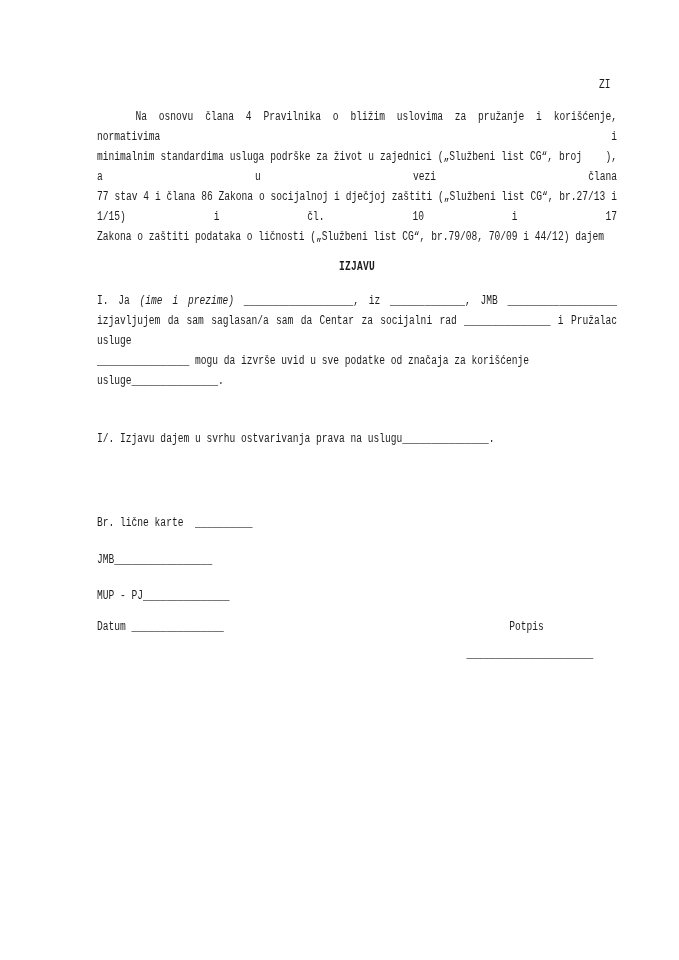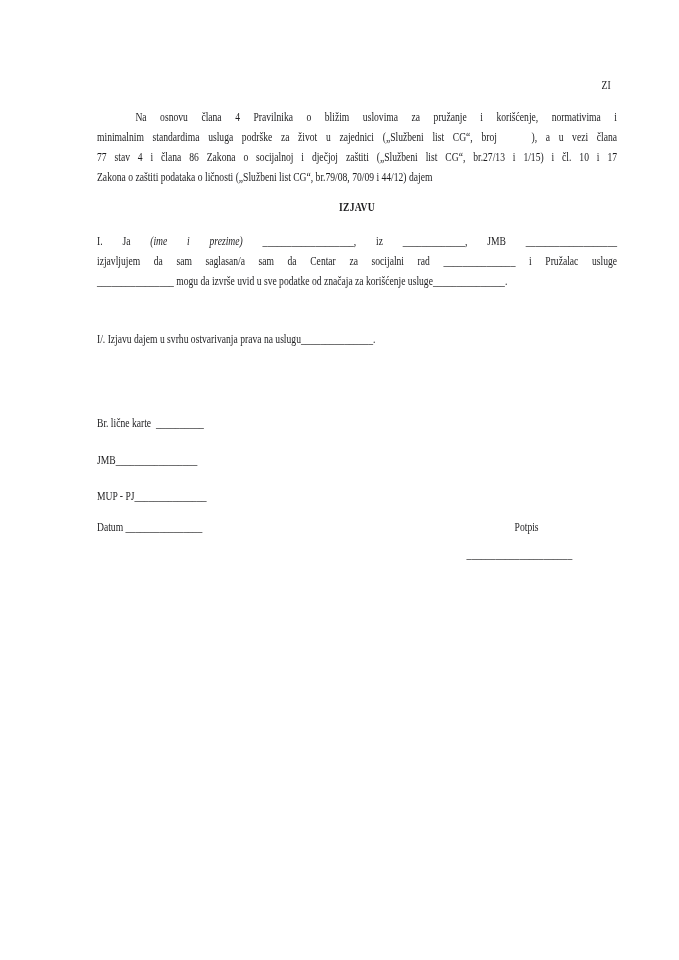--- a/index.html
+++ b/index.html
@@ -2,21 +2,21 @@
 <html><head>
 <meta charset="utf-8">
 <style>
   html, body { margin: 0; padding: 0; background: #ffffff; }
   .page {
     position: relative;
     width: 679px;
     height: 960px;
     background: #ffffff;
     overflow: hidden;
-    font-family: Liberation Serif, serif;
+    font-family: Liberation Mono, monospace;
     color: #1c1c1e;
   }
   
   .content {
     position: absolute;
     left: 97px;
     top: 0;
     width: 650px;
     transform: scaleX(0.8);
     transform-origin: 0 0;

